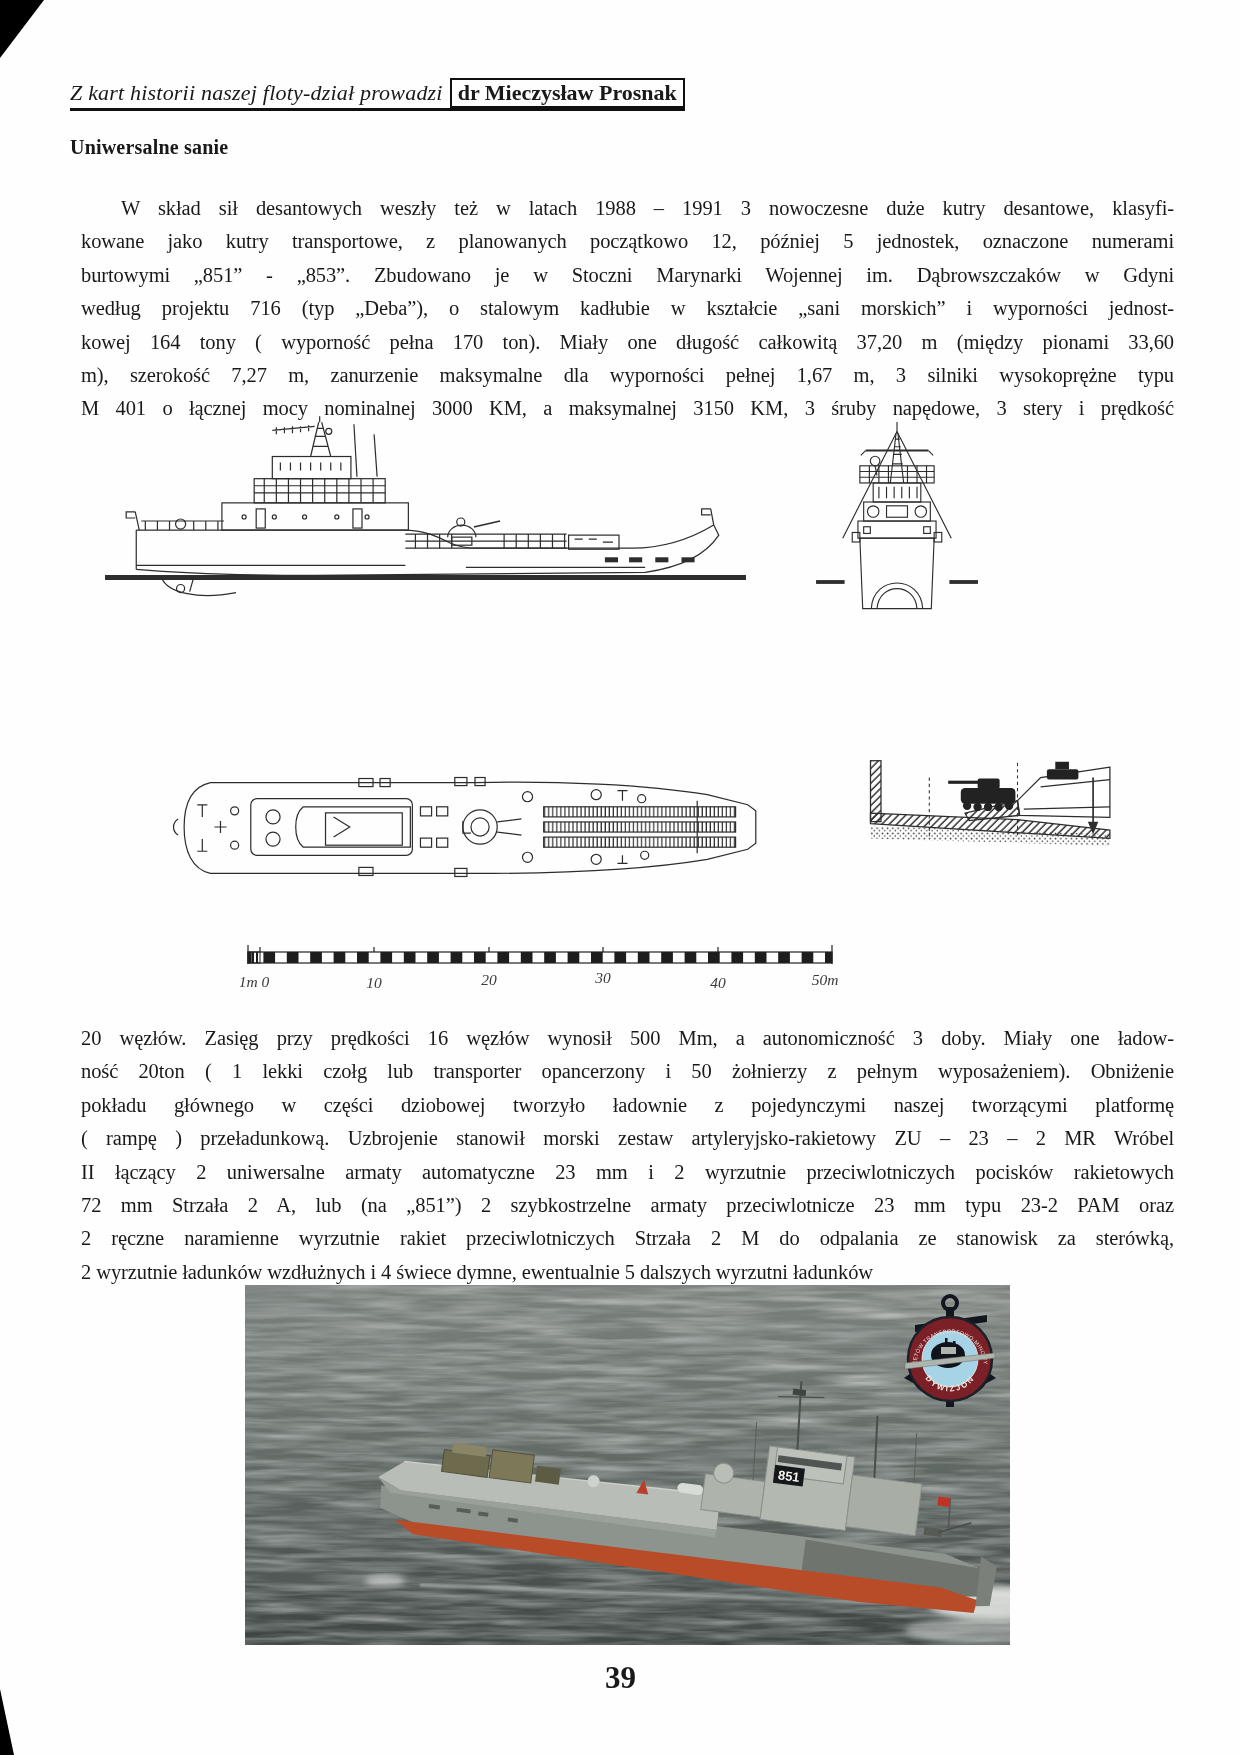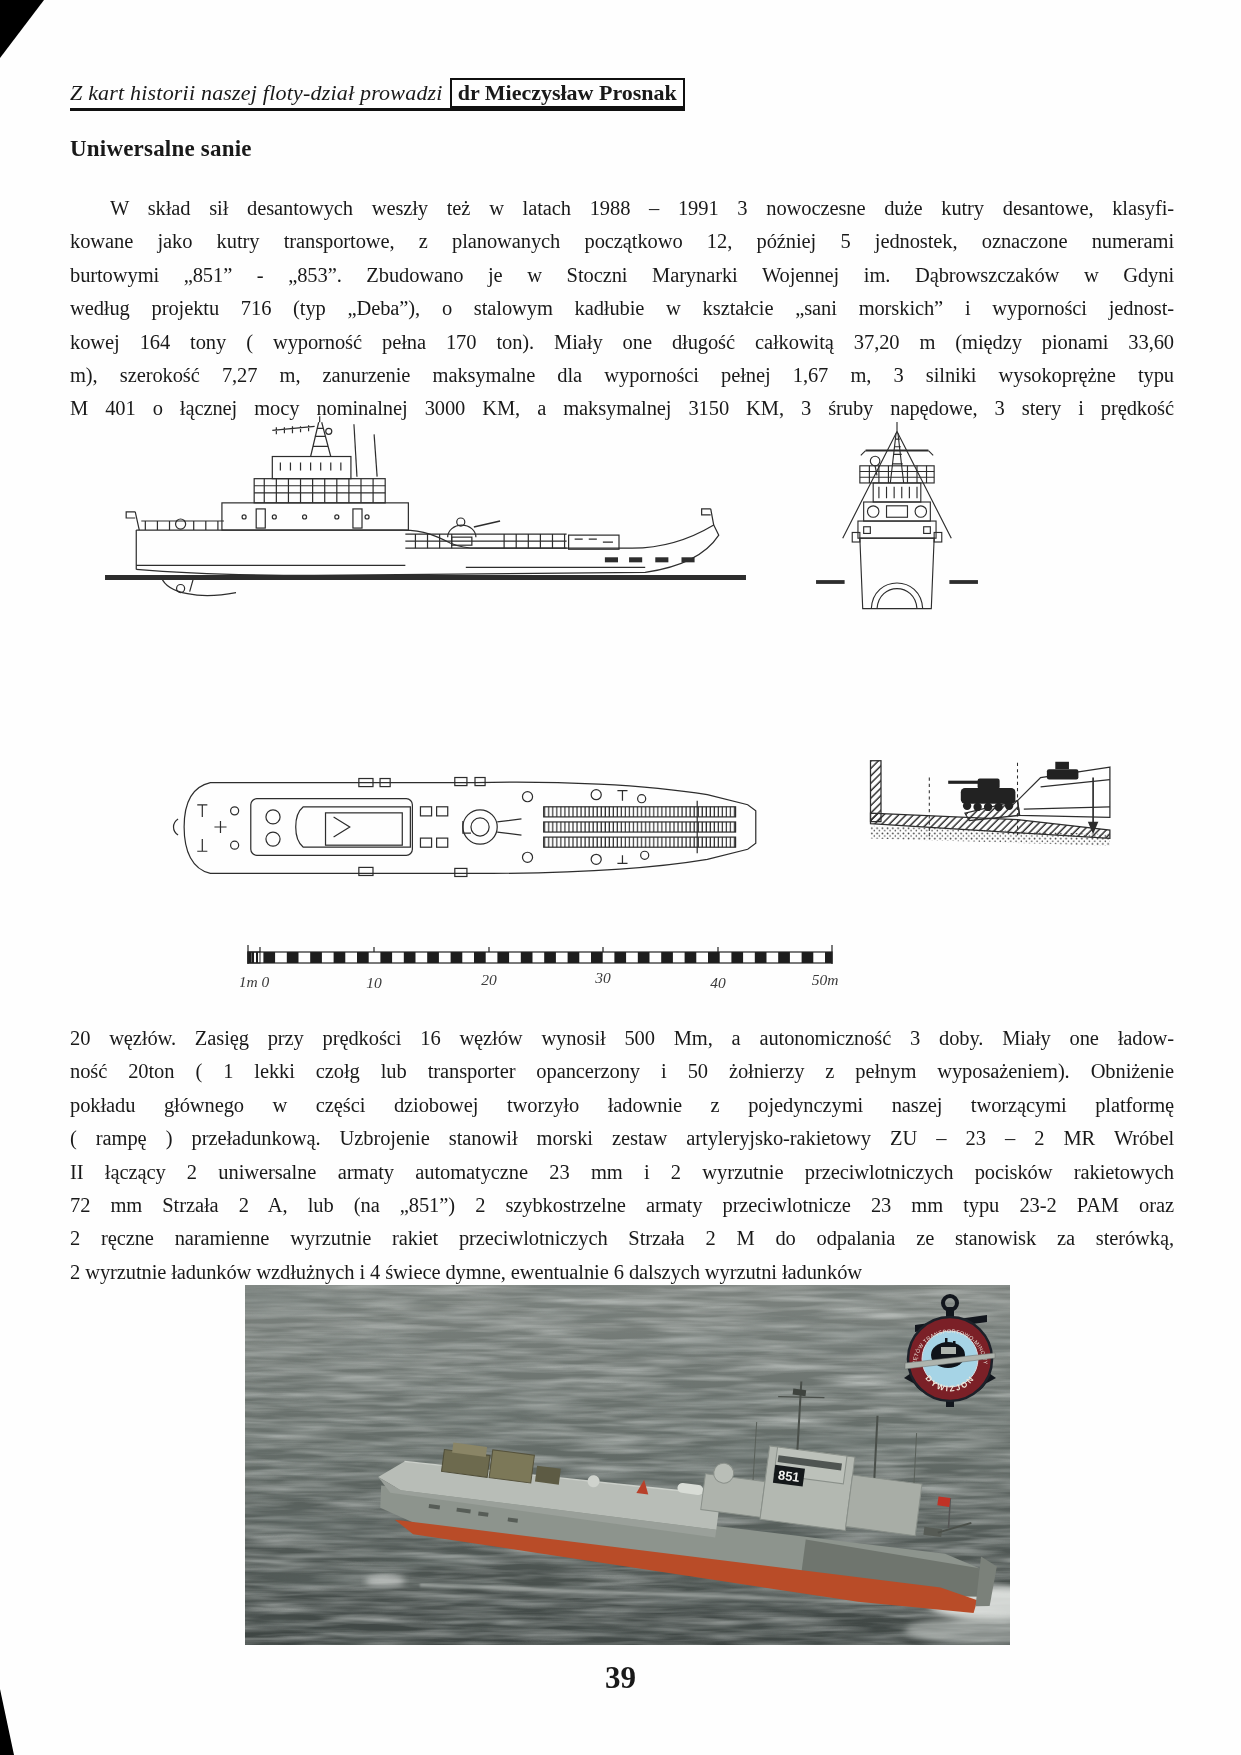--- a/index.html
+++ b/index.html
@@ -8,24 +8,24 @@
   
   .corner-tl{position:absolute;left:0;top:0;width:44px;height:58px;background:#000;
              clip-path:polygon(0 0,100% 0,0 100%);}
   .corner-bl{position:absolute;left:0;bottom:0;width:14px;height:66px;background:#000;
              clip-path:polygon(0 0,100% 100%,0 100%);}
   
   .header-line{position:absolute;left:70px;top:80px;display:inline-block;
                border-bottom:3px solid #101010;padding-bottom:2px;white-space:nowrap;}
   .series{font-size:22px;font-weight:normal;font-style:italic;letter-spacing:.2px;}
   .editor{font-size:22px;font-weight:bold;border:2px solid #101010;padding:0 6px 1px 6px;margin-left:7px;}
-  .article-title{position:absolute;left:70px;top:136px;font-size:23px;font-weight:bold;letter-spacing:.2px;}
+  .article-title{position:absolute;left:70px;top:136px;font-size:20px;font-weight:bold;letter-spacing:.2px;}
   
   .para{position:absolute;left:70px;width:1104px;font-size:20.5px;letter-spacing:-0.1px;}
-  .para .line{height:33.4px;line-height:33.4px;overflow:hidden;text-align:justify;text-align-last:justify;}
+  .para .line{height:33.4px;line-height:33.4px;overflow:hidden;text-align:justify;text-align-last:justify;margin-left:11px;}
   .p1{top:192px;}
   .p1 .line:first-child{text-indent:40px;}
   .p2{top:1022px;}
   .p2 .line:last-child{text-align-last:left;}
   
   .fig{position:absolute;}
   .fig-side{left:103px;top:416px;width:645px;height:207px;}
   .fig-bow{left:816px;top:422px;width:162px;height:200px;}
   .fig-plan{left:172px;top:750px;width:606px;height:154px;}
   .fig-beach{left:860px;top:748px;width:252px;height:100px;}
@@ -269,21 +269,21 @@
   </svg>
 
   <div class="para p2">
       <div class="line">20 węzłów. Zasięg przy prędkości 16 węzłów wynosił 500 Mm, a autonomiczność 3 doby. Miały one ładow-</div>
       <div class="line">ność 20ton ( 1 lekki czołg lub transporter opancerzony i 50 żołnierzy z pełnym wyposażeniem). Obniżenie</div>
       <div class="line">pokładu głównego w części dziobowej tworzyło ładownie z pojedynczymi naszej tworzącymi platformę</div>
       <div class="line">( rampę ) przeładunkową. Uzbrojenie stanowił morski zestaw artyleryjsko-rakietowy ZU – 23 – 2 MR Wróbel</div>
       <div class="line">II łączący 2 uniwersalne armaty automatyczne 23 mm i 2 wyrzutnie przeciwlotniczych pocisków rakietowych</div>
       <div class="line">72 mm Strzała 2 A, lub (na „851”) 2 szybkostrzelne armaty przeciwlotnicze 23 mm typu 23-2 PAM oraz</div>
       <div class="line">2 ręczne naramienne wyrzutnie rakiet przeciwlotniczych Strzała 2 M do odpalania ze stanowisk za sterówką,</div>
-      <div class="line">2 wyrzutnie ładunków wzdłużnych i 4 świece dymne, ewentualnie 6 dalszych wyrzutni ładunków</div>
+      <div class="line">2 wyrzutnie ładunków wzdłużnych i 4 świece dymne, ewentualnie 5 dalszych wyrzutni ładunków</div>
     </div>
 
   <svg class="photo" viewBox="0 0 765 360">
     <defs>
       <linearGradient id="seaG" x1="0" y1="0" x2="0" y2="1">
         <stop offset="0" stop-color="#7d837f"></stop>
         <stop offset="0.45" stop-color="#646c68"></stop>
         <stop offset="1" stop-color="#3d4442"></stop>
       </linearGradient>
       <filter id="fGlint" x="0" y="0" width="100%" height="100%">

